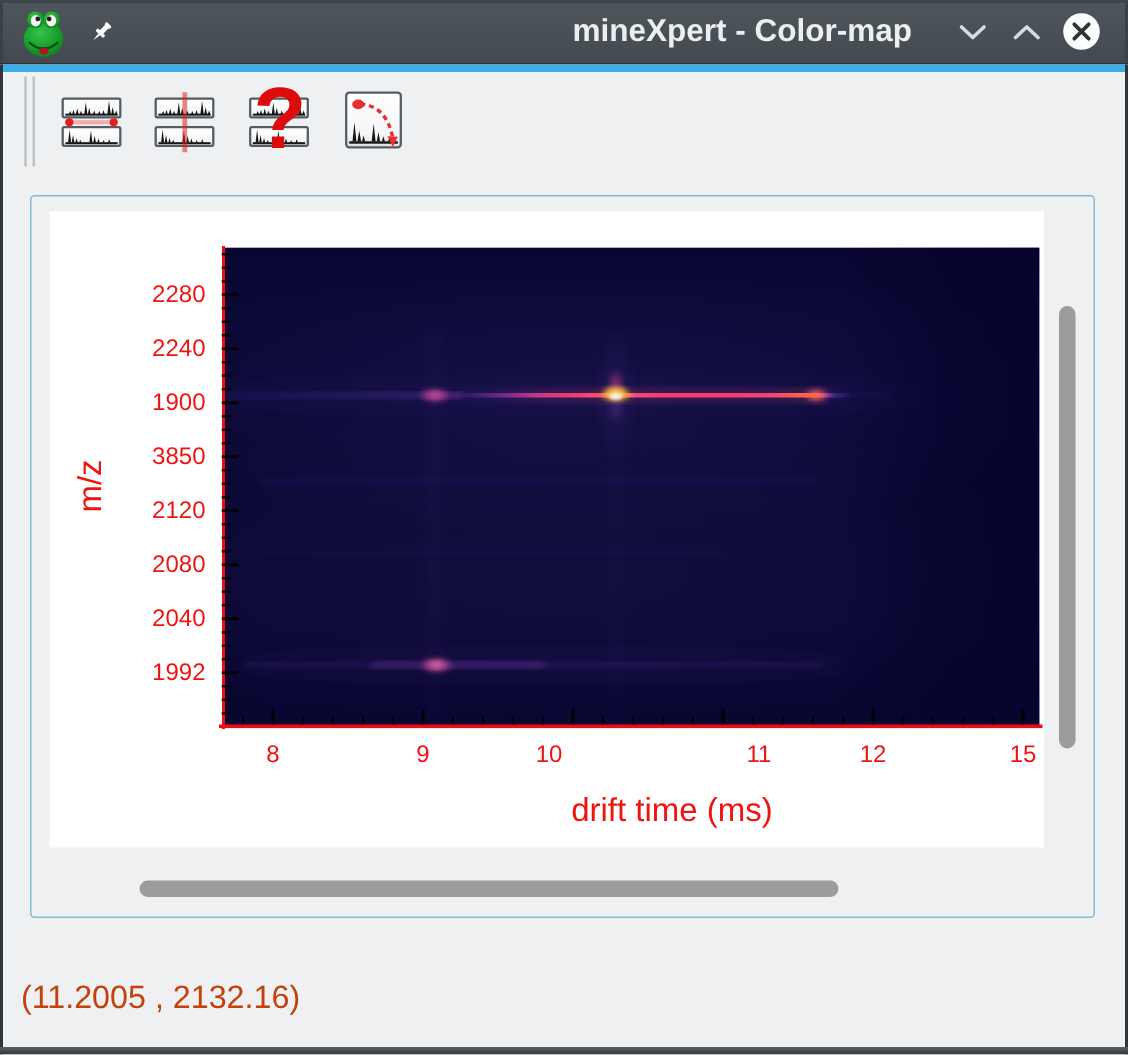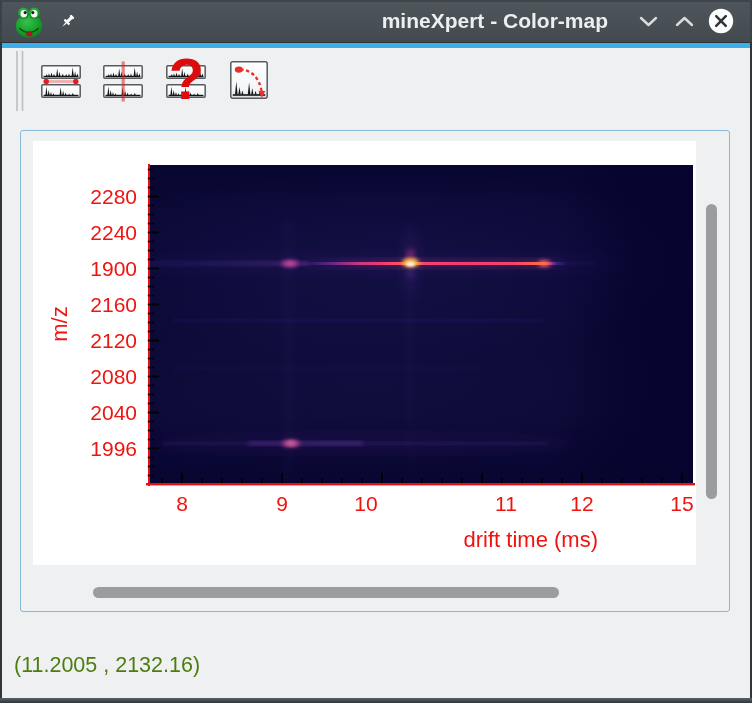--- a/index.html
+++ b/index.html
@@ -4,26 +4,26 @@
 <style>
   html,body{margin:0;padding:0;}
   body{width:752px;height:703px;background:#eff0f1;font-family:"Liberation Sans",sans-serif;position:relative;overflow:hidden;}
   .abs{position:absolute;}
   #titlebar{left:0;top:0;width:752px;height:42px;background:linear-gradient(#4e565c,#434a4f);border-top:2px solid #3e464c;border-left:2px solid #3a4247;border-right:2px solid #3a4247;box-sizing:border-box;}
   #titledark{left:0;top:42px;width:752px;height:1px;background:#2e3337;}
   #blueline{left:0;top:43px;width:752px;height:5px;background:#3daee9;}
   #title{left:0;top:8px;width:608px;text-align:right;color:#eceff0;font-size:21px;line-height:25px;font-weight:bold;}
   #contentbox{left:20px;top:130px;width:708px;height:480px;border:1.5px solid #85bad8;border-radius:3px;background:#eff0f1;}
   #plotwhite{left:33px;top:141px;width:663px;height:424px;background:#ffffff;}
-  .rlab{color:#ee1410;font-size:21px;line-height:23px;}
+  .rlab{color:#ee1410;font-size:16px;line-height:23px;}
   .ylab{width:70px;text-align:right;}
   .xlab{width:60px;text-align:center;}
   #vthumb{left:706px;top:204px;width:11px;height:295px;background:#9b9c9d;border-radius:5.5px;}
   #hthumb{left:93px;top:587px;width:466px;height:11px;background:#9b9c9d;border-radius:5.5px;}
-  #status{left:14px;top:653px;color:#4d7c0f;font-size:21.5px;line-height:25px;}
+  #status{left:14px;top:653px;color:#c2410c;font-size:21.5px;line-height:25px;}
   #bleft{left:0;top:43px;width:2px;height:660px;background:#30353a;}
   #bright{left:750px;top:43px;width:2px;height:660px;background:#30353a;}
   #bbot{left:0;top:698px;width:752px;height:5px;background:linear-gradient(#5a6065,#31363b);}
 </style>
 </head>
 <body>
 <div class="abs" id="titlebar"></div>
 <div class="abs" id="titledark"></div>
 <div class="abs" id="blueline"></div>
 <div class="abs" id="title">mineXpert - Color-map</div>
@@ -291,33 +291,33 @@
       <line x1="462" y1="323" x2="462" y2="318"></line>
       <line x1="482" y1="323" x2="482" y2="318"></line>
       <line x1="502" y1="323" x2="502" y2="318"></line>
       <line x1="522" y1="323" x2="522" y2="318"></line>
     </g>
 </svg>
 
 <div class="abs rlab ylab" style="left:67px;top:185px">2280</div>
 <div class="abs rlab ylab" style="left:67px;top:221px">2240</div>
 <div class="abs rlab ylab" style="left:67px;top:257px">1900</div>
-<div class="abs rlab ylab" style="left:67px;top:293px">2160</div>
+<div class="abs rlab ylab" style="left:67px;top:293px">3850</div>
 <div class="abs rlab ylab" style="left:67px;top:329px">2120</div>
 <div class="abs rlab ylab" style="left:67px;top:365px">2080</div>
 <div class="abs rlab ylab" style="left:67px;top:401px">2040</div>
-<div class="abs rlab ylab" style="left:67px;top:437px">1996</div>
+<div class="abs rlab ylab" style="left:67px;top:437px">1992</div>
 <div class="abs rlab" style="left:40px;top:312px;transform:rotate(-90deg);transform-origin:center;width:40px;height:24px;text-align:center;white-space:nowrap;font-size:22px;line-height:24px">m/z</div>
 
 <div class="abs rlab xlab" style="left:152px;top:492px">8</div>
 <div class="abs rlab xlab" style="left:252px;top:492px">9</div>
 <div class="abs rlab xlab" style="left:336px;top:492px">10</div>
 <div class="abs rlab xlab" style="left:476px;top:492px">11</div>
 <div class="abs rlab xlab" style="left:552px;top:492px">12</div>
 <div class="abs rlab xlab" style="left:652px;top:492px">15</div>
-<div class="abs rlab" style="left:298px;top:528px;width:300px;text-align:right;font-size:22px;line-height:24px">drift time (ms)</div>
+<div class="abs rlab" style="left:298px;top:528px;width:300px;text-align:center;font-size:22px;line-height:24px">drift time (ms)</div>
 
 <div class="abs" id="vthumb"></div>
 <div class="abs" id="hthumb"></div>
 <div class="abs" id="status">(11.2005 , 2132.16)</div>
 <div class="abs" id="bleft"></div>
 <div class="abs" id="bright"></div>
 <div class="abs" id="bbot"></div>
 
 </body></html>

